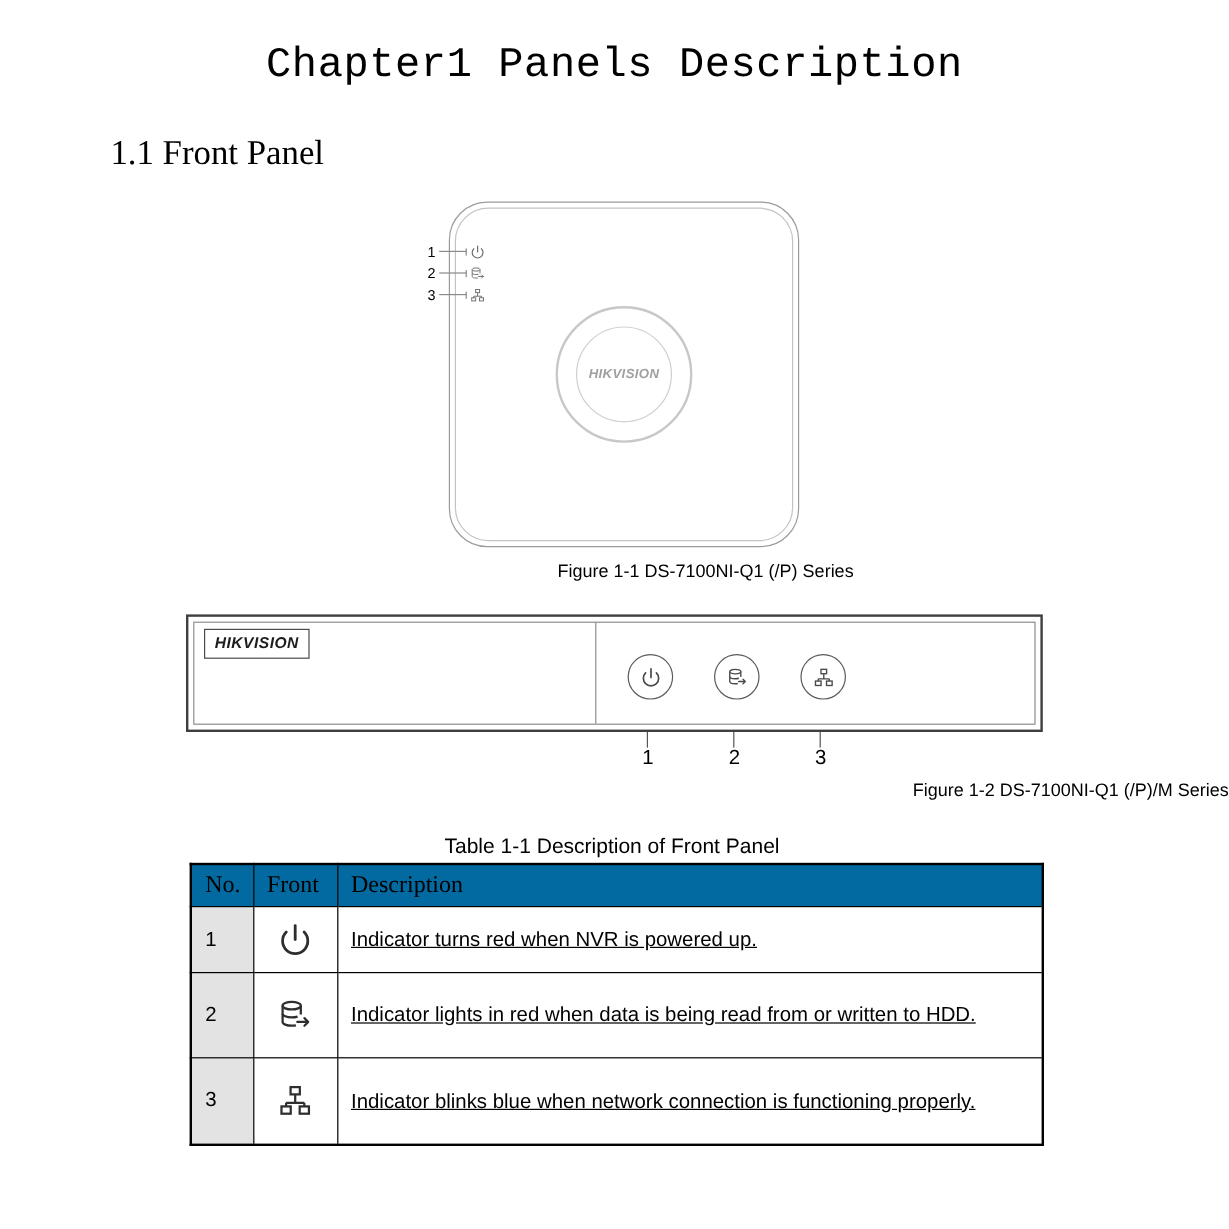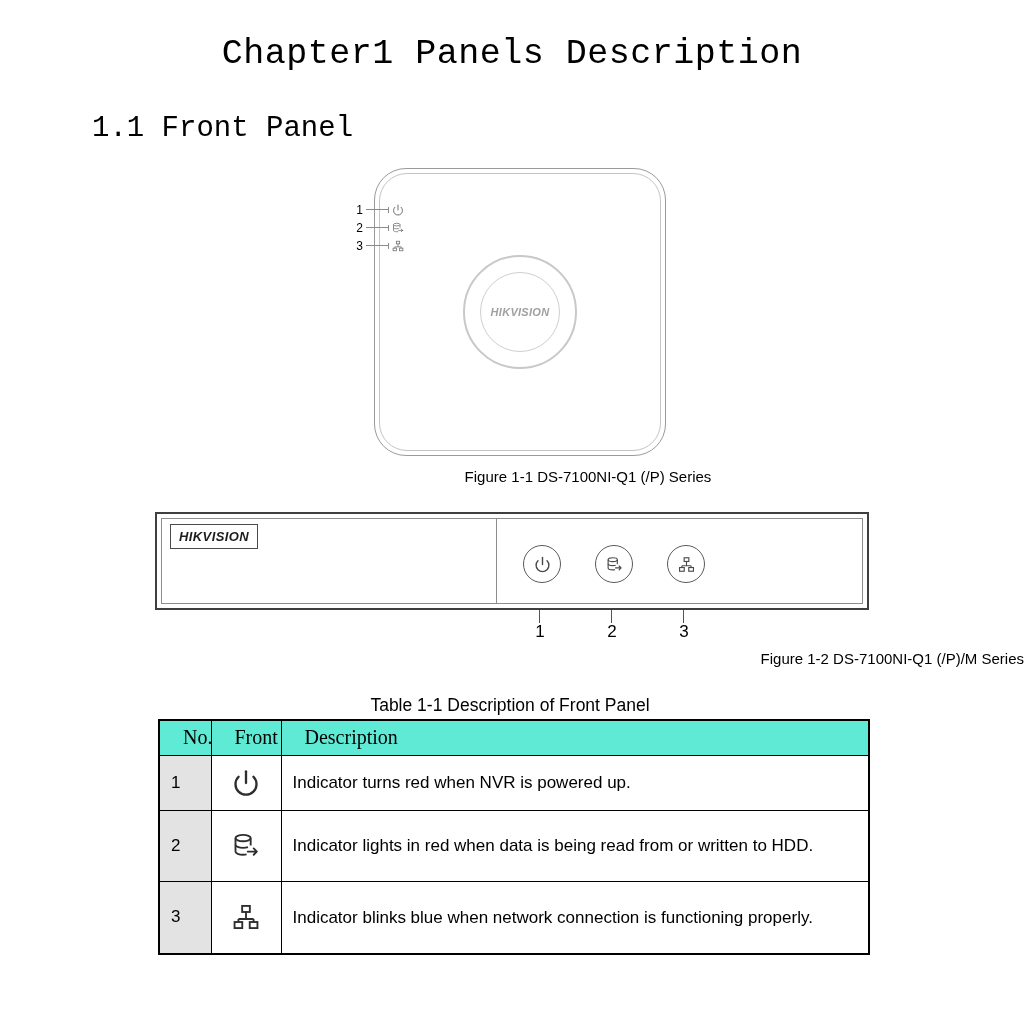--- a/index.html
+++ b/index.html
@@ -6,21 +6,21 @@
   html, body { margin: 0; padding: 0; background: #fff; }
   body { font-family: "Liberation Sans", sans-serif; color: #000; }
   .page { position: relative; width: 1024px; height: 1024px; background: #ffffff; overflow: hidden; }
 
   .defs { position: absolute; width: 0; height: 0; overflow: hidden; }
 
   .title { position: absolute; top: 34px; left: 0; width: 100%; margin: 0;
            font-family: Liberation Mono, monospace; font-weight: 400; font-size: 35px;
            text-align: center; letter-spacing: 0.5px; }
   .section { position: absolute; top: 112px; left: 92px; margin: 0;
-             font-family: Liberation Mono, monospace; font-weight: 400; font-size: 29px; }
+             font-family: Liberation Serif, serif; font-weight: 400; font-size: 29px; }
 
   
   .device1 { position: absolute; left: 374px; top: 168px; width: 292px; height: 288px;
              border: 1.5px solid #9b9b9b; border-radius: 32px; background: #fff; }
   .device1-inner { position: absolute; inset: 4px; border: 1px solid #c4c4c4; border-radius: 28px; }
   .ring-outer { position: absolute; left: 50%; top: 50%; transform: translate(-50%,-50%);
                 width: 114px; height: 114px; border: 2.5px solid #c8c8c8; border-radius: 50%;
                 display: flex; align-items: center; justify-content: center; }
   .ring-inner { width: 80px; height: 80px; border: 1px solid #cfcfcf; border-radius: 50%;
                 display: flex; align-items: center; justify-content: center; }
@@ -54,26 +54,26 @@
   .vline-1 { left: 539px; } .vline-2 { left: 611px; } .vline-3 { left: 683px; }
   .cnum { position: absolute; top: 622px; transform: translateX(-50%); font-size: 17px; }
   .cnum-1 { left: 540px; } .cnum-2 { left: 612px; } .cnum-3 { left: 684px; }
 
   
   .ftable { position: absolute; left: 158px; top: 719px; width: 712px;
             border-collapse: collapse; border: 2.5px solid #000; table-layout: fixed; }
   .ftable th, .ftable td { border: 1px solid #000; }
   th.col-no { width: 52px; }
   th.col-icon { width: 70px; }
-  .thead-row th { background: #5eead4; font-family: "Liberation Serif", serif; font-weight: 400;
-                  font-size: 20px; text-align: left; padding: 4px 0 5px 23px; height: 35px; }
+  .thead-row th { background: #0369a1; font-family: "Liberation Serif", serif; font-weight: 400;
+                  font-size: 20px; text-align: left; padding: 4px 0 5px 11px; height: 35px; }
   .cell-no { background: #e3e3e3; font-size: 17px; padding-left: 11px; }
   .cell-icon { text-align: center; vertical-align: middle; }
   .cell-icon svg { width: 28px; height: 28px; color: #2e2e2e; vertical-align: middle; }
-  .cell-desc { font-size: 17px; line-height: 1.5; padding: 8px 10px 8px 11px; text-align: justify; }
+  .cell-desc { font-size: 17px; line-height: 1.5; padding: 8px 10px 8px 11px; text-align: justify; text-decoration: underline; }
   .r1 td { height: 55px; }
   .r2 td { height: 71px; }
   .r3 td { height: 73px; }
 </style>
 </head>
 <body>
 
 <div class="page">
 
   <svg class="defs" aria-hidden="true">

